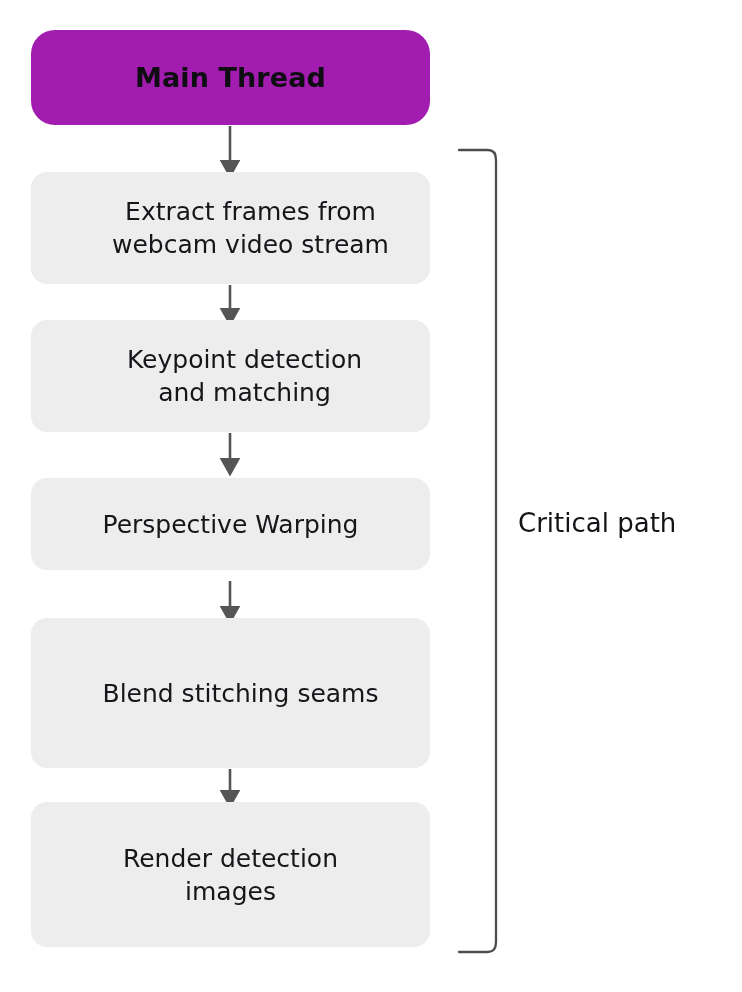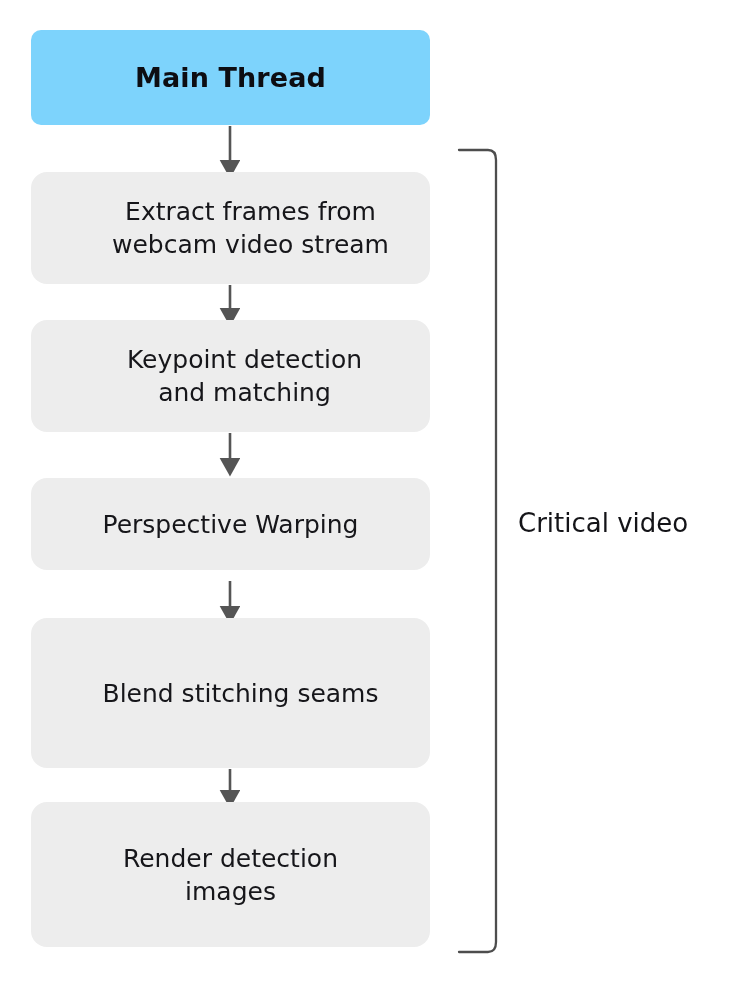--- a/index.html
+++ b/index.html
@@ -30,22 +30,22 @@
     position: absolute;
     box-sizing: border-box;
     display: flex;
     align-items: center;
     justify-content: center;
     text-align: center;
     border-radius: 16px;
   }
 
   .node-header {
-    background: #7dd3fc;
-    border-radius: 10px;
+    background: #a21caf;
+    border-radius: 24px;
     text-align: right;
   }
   .node-header .node-label {
     font-weight: 700;
     font-size: 27px;
     color: #0d0d12;
     letter-spacing: 0.1px;
     line-height: 1.15;
   }
 
@@ -143,15 +143,15 @@
 
   <div class="node node-process" style="left:31px; top:802px; width:399px; height:145px;">
     <span class="node-label">Render detection
 images</span>
   </div>
 
   <svg id="bracket-layer" viewBox="0 0 742 992" width="742" height="992" xmlns="http://www.w3.org/2000/svg">
     <path d="M 459 150 L 488 150 Q 496 150 496 160 L 496 942 Q 496 952 488 952 L 459 952" fill="none" stroke="#4d4d4d" stroke-width="2.3" stroke-linecap="round" stroke-linejoin="round"></path>
   </svg>
 
-  <div class="annotation" style="left:518px; top:510px;">Critical video</div>
+  <div class="annotation" style="left:518px; top:510px;">Critical path</div>
 
 </div>
 
 </body></html>

